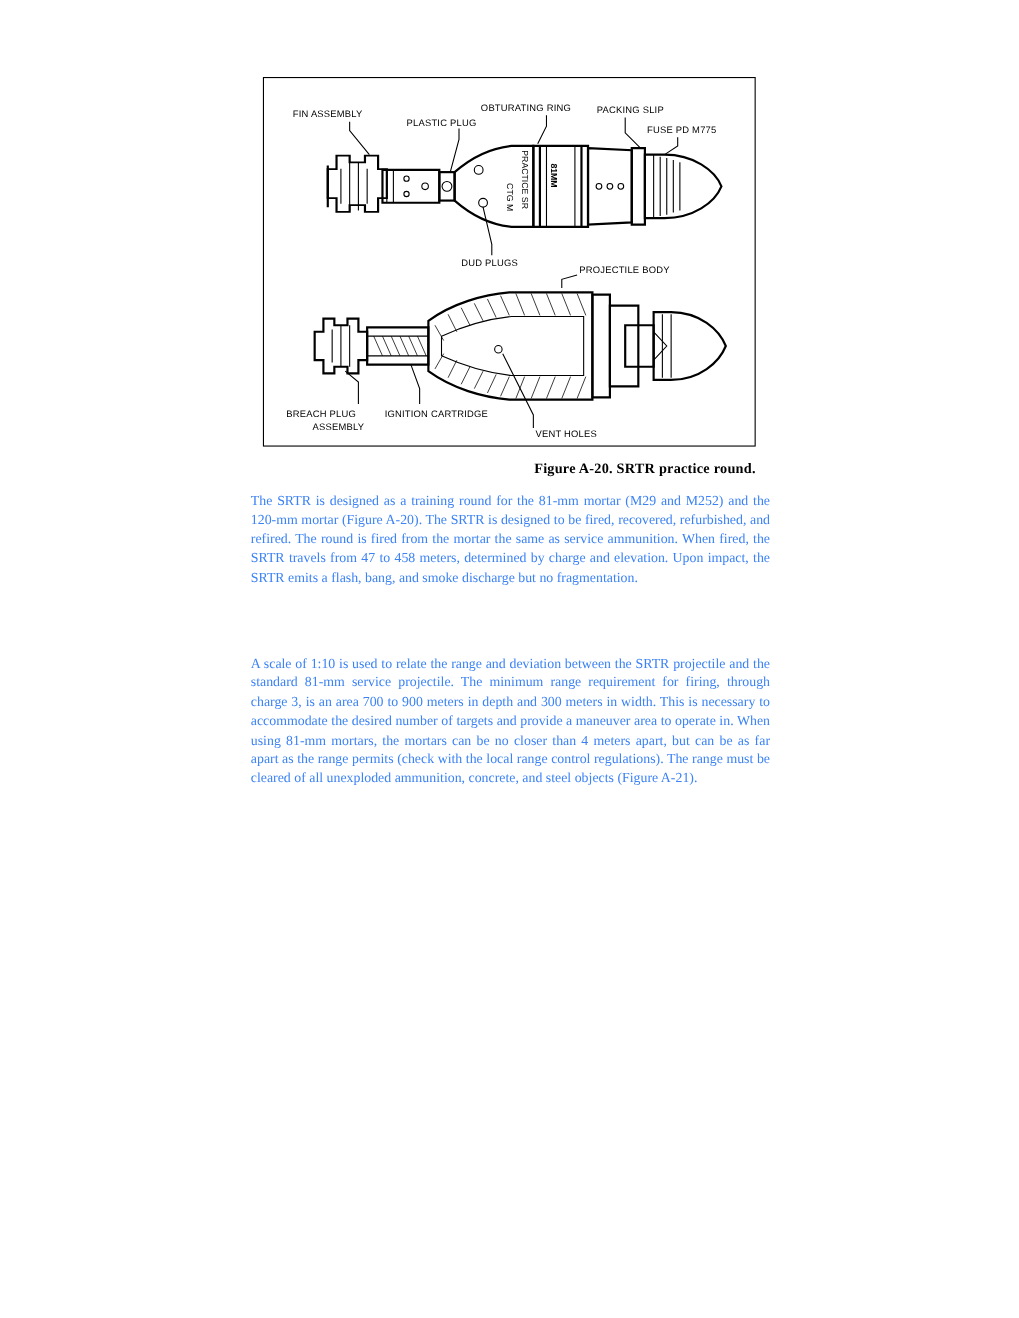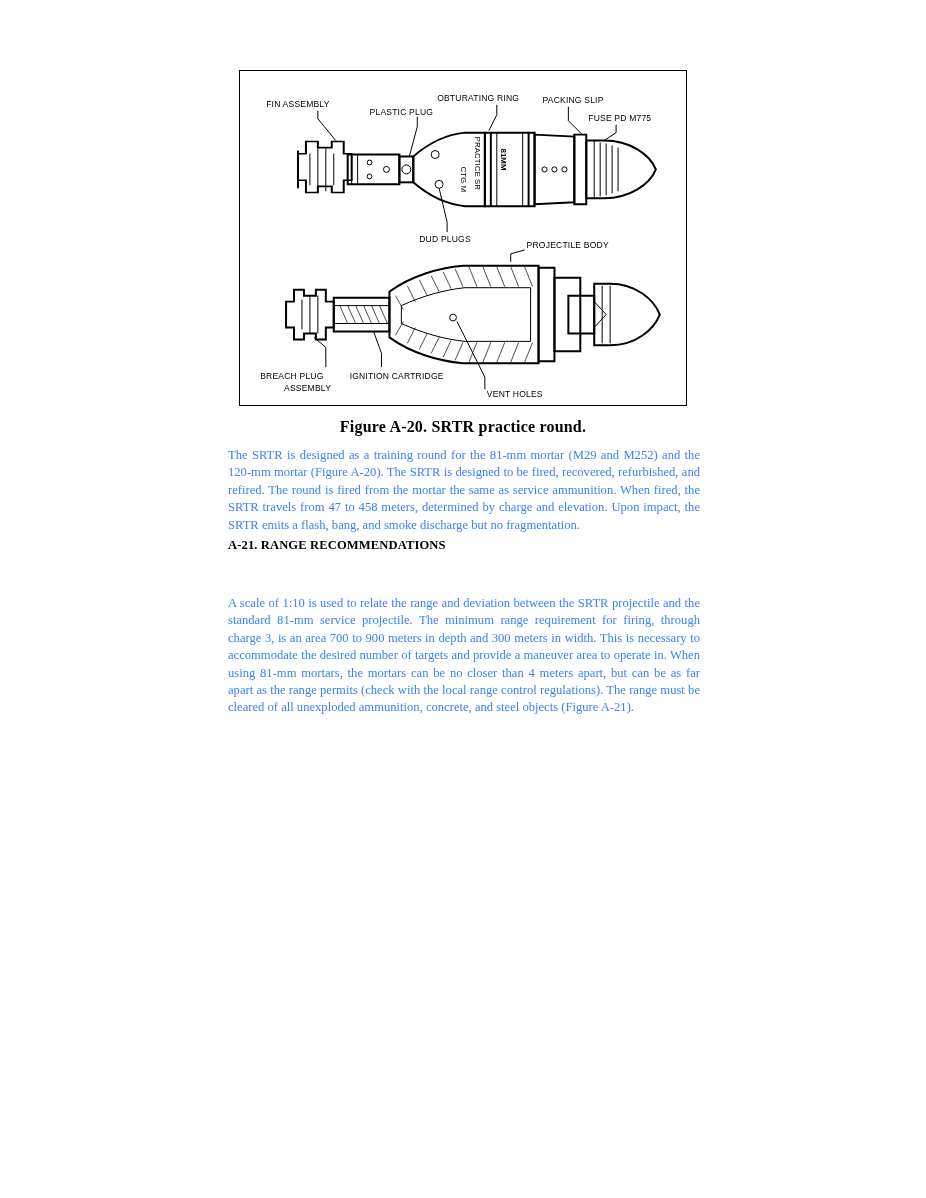--- a/index.html
+++ b/index.html
@@ -35,24 +35,24 @@
   .figure-svg {
     display: block;
     width: 100%;
     height: 100%;
   }
   .fig-caption {
     position: absolute;
     left: 239px;
     top: 418px;
     width: 448px;
-    text-align: center;
+    text-align: right;
     font-family: "Liberation Serif", serif;
     font-weight: bold;
-    font-size: 16px;
+    font-size: 13px;
     letter-spacing: 0.2px;
   }
   
   .body-block {
     position: absolute;
     left: 228px;
     width: 472px;
     font-family: "Liberation Serif", serif;
     font-size: 12.6px;
     line-height: 17.4px;
@@ -250,17 +250,16 @@
       <text class="lbl" x="44" y="322">ASSEMBLY</text>
       <text class="lbl" x="110" y="310">IGNITION CARTRIDGE</text>
       <text class="lbl" x="248" y="328">VENT HOLES</text>
     </svg>
   </div>
 
   <div class="fig-caption">Figure A-20. SRTR practice round.</div>
 
   <div class="body-block" id="para1">The SRTR is designed as a training round for the 81-mm mortar (M29 and M252) and the 120-mm mortar (Figure A-20). The SRTR is designed to be fired, recovered, refurbished, and refired. The round is fired from the mortar the same as service ammunition. When fired, the SRTR travels from 47 to 458 meters, determined by charge and elevation. Upon impact, the SRTR emits a flash, bang, and smoke discharge but no fragmentation.</div>
 
-  <div class="section-head">A-21. RANGE RECOMMENDATIONS</div>
 
   <div class="body-block" id="para2">A scale of 1:10 is used to relate the range and deviation between the SRTR projectile and the standard 81-mm service projectile. The minimum range requirement for firing, through charge 3, is an area 700 to 900 meters in depth and 300 meters in width. This is necessary to accommodate the desired number of targets and provide a maneuver area to operate in. When using 81-mm mortars, the mortars can be no closer than 4 meters apart, but can be as far apart as the range permits (check with the local range control regulations). The range must be cleared of all unexploded ammunition, concrete, and steel objects (Figure A-21).</div>
 
 </div>
 
 </body></html>

